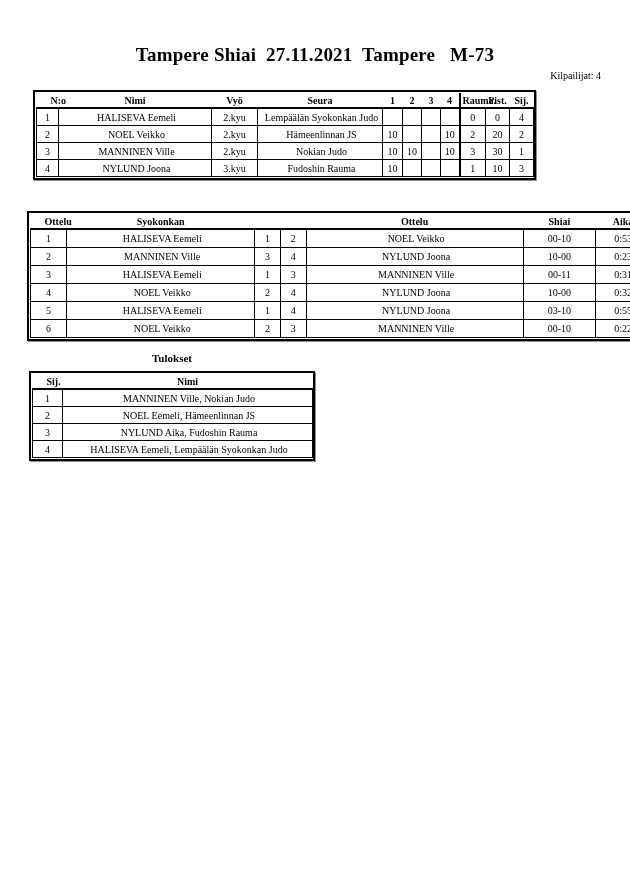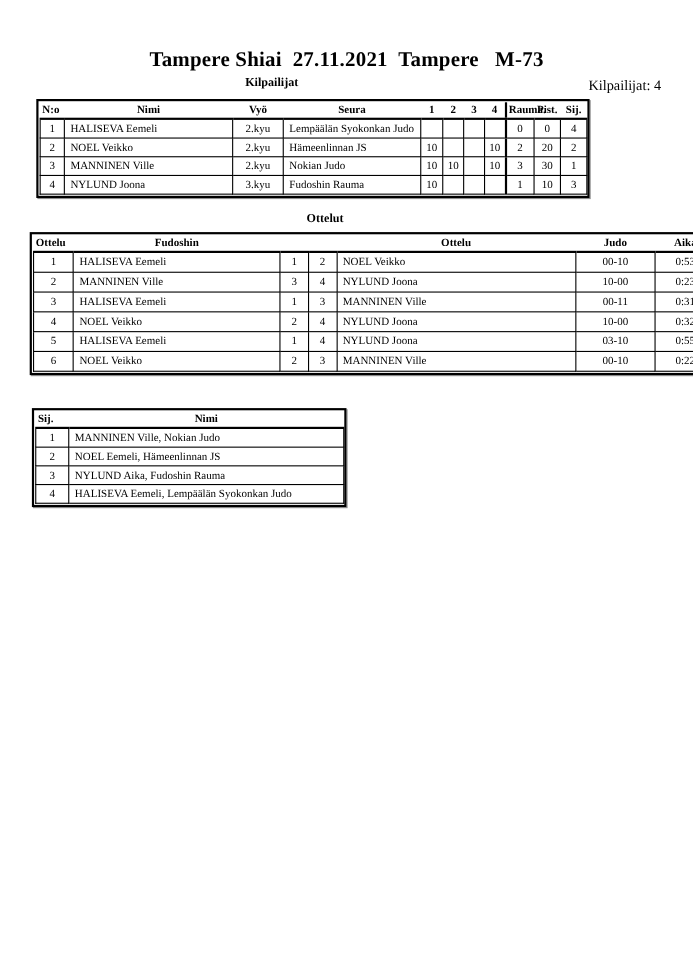--- a/index.html
+++ b/index.html
@@ -11,53 +11,52 @@
     position:absolute; left:0; top:44px; width:630px; text-align:center;
     font-size:19px; font-weight:bold; white-space:pre; letter-spacing:0.2px;
   }
   .section-label {
     position:absolute; font-size:11px; font-weight:bold; text-align:center; white-space:pre;
   }
   #lbl-kilpailijat { left:33px;  top:69px;  width:428px; }
   #lbl-ottelut     { left:27px;  top:193px; width:537px; }
   #lbl-tulokset    { left:29px;  top:352px; width:286px; }
   #lbl-count {
-    position:absolute; top:70px; right:29px; font-size:13px; font-weight:normal;
+    position:absolute; top:70px; right:29px; font-size:10px; font-weight:normal;
   }
   .tbl {
     position:absolute; box-sizing:border-box; background:#ffffff;
     border:2px solid #000; padding:1px; box-shadow:1px 1px 0 #8d8d8d;
   }
   #tbl-kilpailijat { left:33px; top:90px;  width:503px; }
   #tbl-ottelut     { left:27px; top:211px; width:627px; }
   #tbl-tulokset    { left:29px; top:371px; width:286px; }
   table { border-collapse:collapse; table-layout:fixed; width:100%; font-size:10px; }
   th {
     font-weight:bold; border:none; border-bottom:2px solid #000;
     height:14px; padding:0 2px; white-space:nowrap; overflow:visible;
   }
   td {
     border:1px solid #000; height:16px; padding:0 2px;
     white-space:nowrap; overflow:visible; vertical-align:middle;
   }
   #tbl-ottelut td { height:17px; }
   .ac { text-align:center; }
-  .al { text-align:left; }
+  .al { text-align:center; }
   .name { padding-left:5px; }
-  th.first, td.first { text-align:left; padding-left:2px; }
+  th.first, td.first { text-align:left; padding-left:14px; }
   .thickL { border-left:2px solid #000 !important; }
 </style>
 </head>
 <body>
 
 <div class="page">
 
   <div class="doc-title">Tampere Shiai  27.11.2021  Tampere   M-73</div>
 
-  <div class="section-label" id="lbl-kilpailijat">Kilpailijat</div>
   <div id="lbl-count">Kilpailijat: 4</div>
 
   <div class="tbl" id="tbl-kilpailijat">
     <table>
       <colgroup>
         <col style="width:22px">
           <col style="width:153px">
           <col style="width:46px">
           <col style="width:125px">
         <col style="width:20px">
@@ -133,41 +132,40 @@
           <td class="ac"></td>
           <td class="ac"></td>
           <td class="ac thickL">1</td>
           <td class="ac">10</td>
           <td class="ac">3</td>
         </tr>
       </tbody>
     </table>
   </div>
 
-  <div class="section-label" id="lbl-ottelut">Ottelut</div>
 
   <div class="tbl" id="tbl-ottelut">
     <table>
       <colgroup>
         <col style="width:31px">
           <col style="width:161px">
           <col style="width:22px">
           <col style="width:22px">
         <col style="width:186px">
           <col style="width:62px">
           <col style="width:47px">
       </colgroup>
       <thead>
         <tr>
           <th class="first">Ottelu</th>
-          <th class="ac">Fudoshin</th>
+          <th class="ac">Syokonkan</th>
           <th></th>
           <th></th>
           <th class="ac">Ottelu</th>
-          <th class="ac">Judo</th>
+          <th class="ac">Shiai</th>
           <th class="ac">Aika</th>
         </tr>
       </thead>
       <tbody>
         <tr>
           <td class="ac">1</td>
           <td class="al name">HALISEVA Eemeli</td>
           <td class="ac">1</td>
           <td class="ac">2</td>
           <td class="al name">NOEL Veikko</td>
@@ -216,20 +214,21 @@
           <td class="ac">2</td>
           <td class="ac">3</td>
           <td class="al name">MANNINEN Ville</td>
           <td class="ac">00-10</td>
           <td class="ac">0:22</td>
         </tr>
       </tbody>
     </table>
   </div>
 
+  <div class="section-label" id="lbl-tulokset">Tulokset</div>
 
   <div class="tbl" id="tbl-tulokset">
     <table>
       <colgroup>
         <col style="width:30px">
           <col style="width:250px">
       </colgroup>
       <thead>
         <tr>
           <th class="first">Sij.</th>

